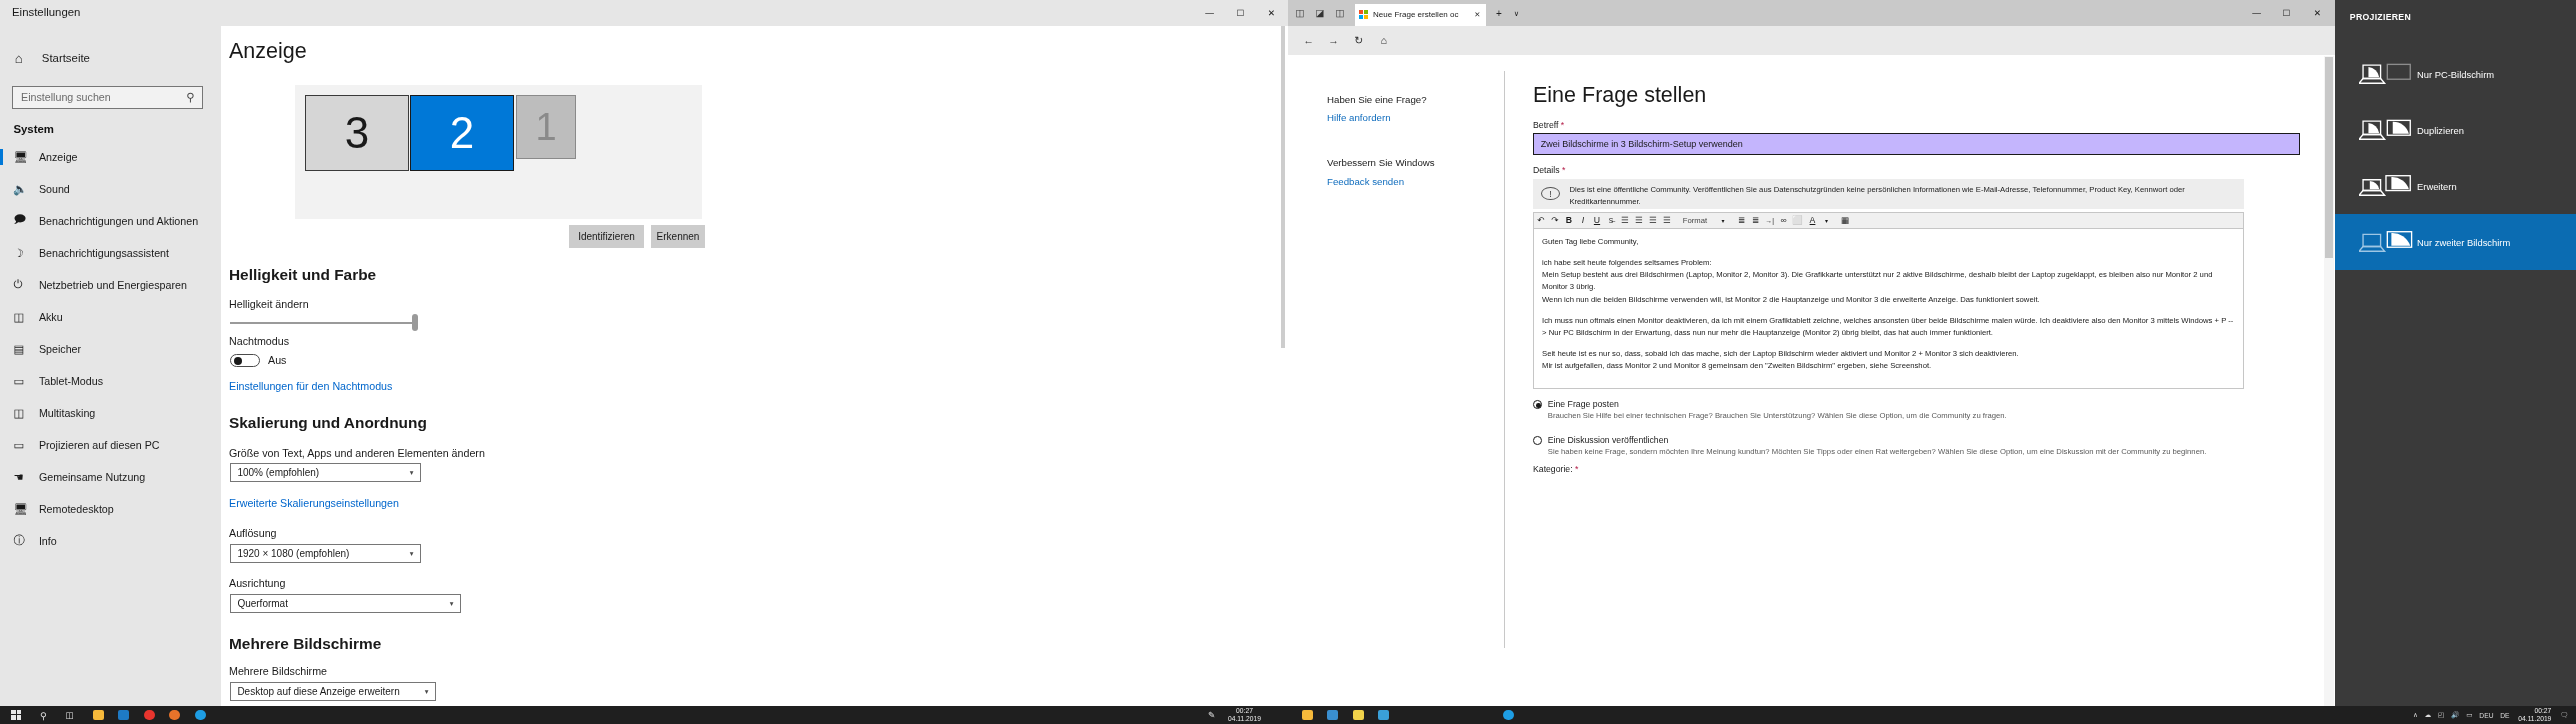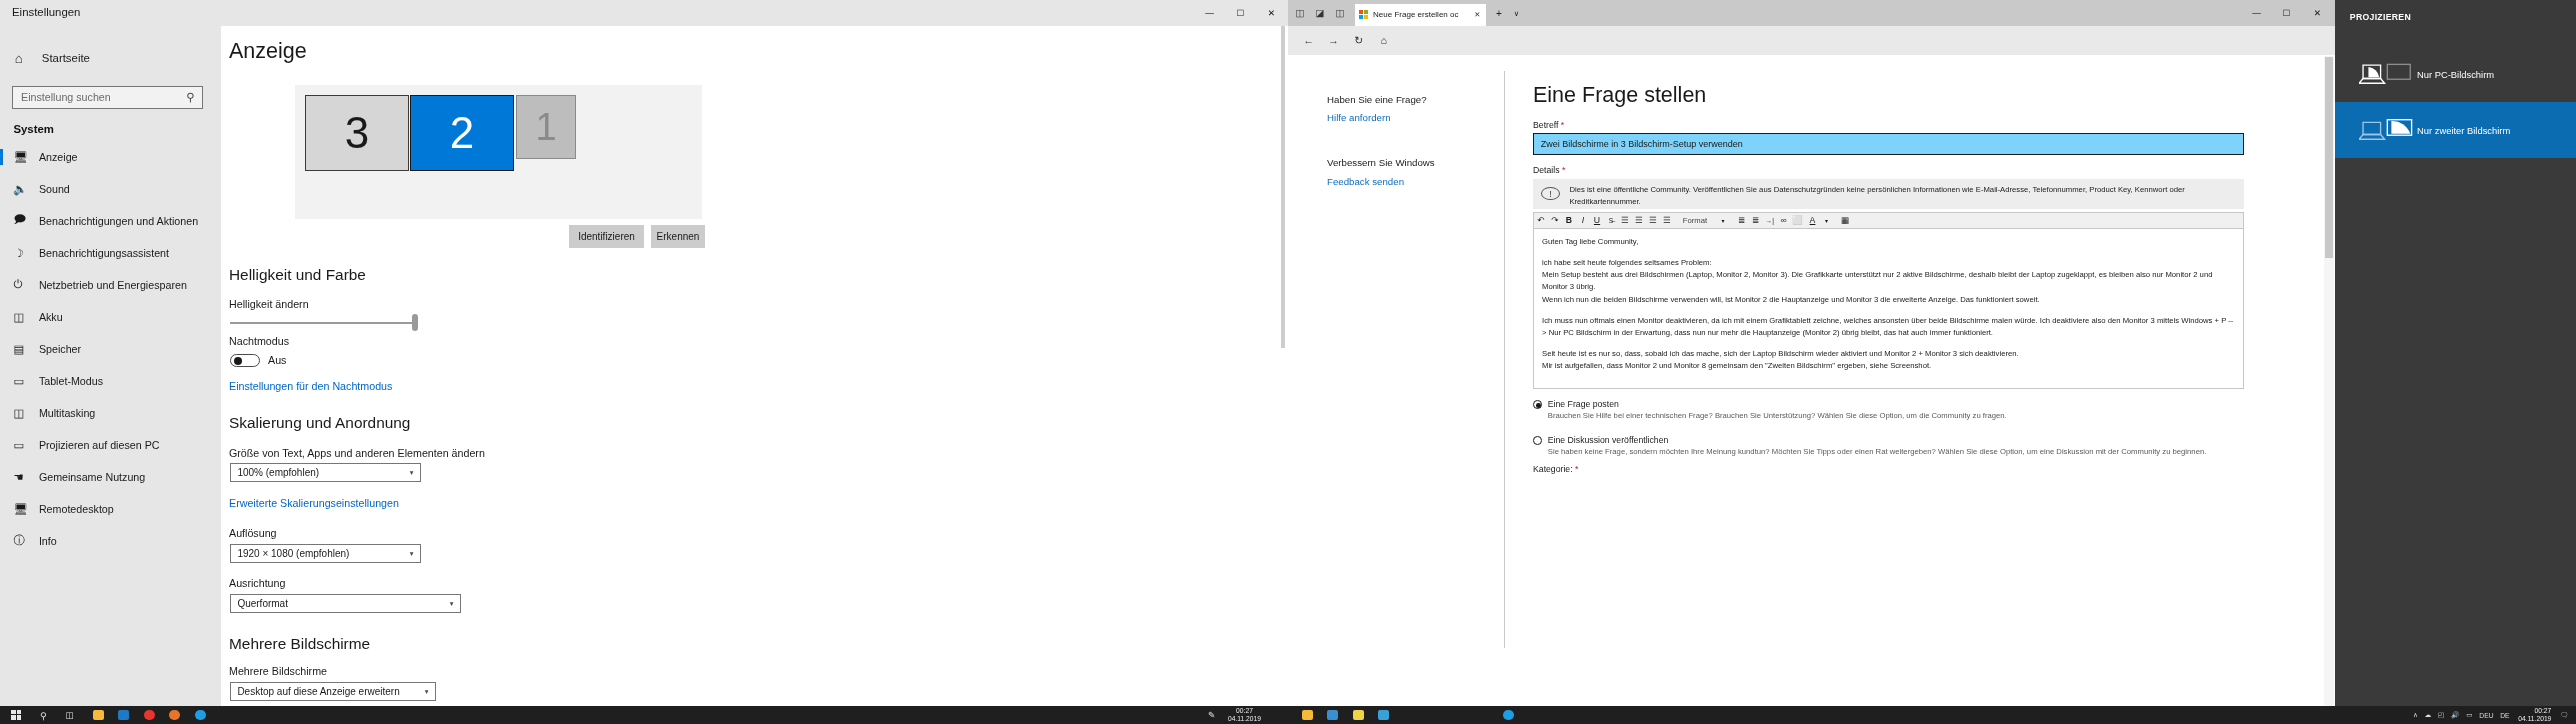--- a/index.html
+++ b/index.html
@@ -101,21 +101,21 @@
   .btn-row { position: absolute; left: 74px; top: 199px; width: 407px; height: 23px; }
   .w-btn {
     position: absolute; top: 0; height: 23px; background: #cccccc;
     border: 0.7px solid #cccccc; font-family: "Liberation Sans", sans-serif;
     font-size: 10px; color: #1a1a1a; cursor: default;
     display: flex; align-items: center; justify-content: center;
   }
   .btn-ident { left: 274px; width: 75px; }
   .btn-detect { left: 356px; width: 54px; }
 
-  .sec-title { position: absolute; font-size: 15.4px; font-weight: 400; color: #1a1a1a; }
+  .sec-title { position: absolute; font-size: 15.4px; font-weight: 700; color: #1a1a1a; }
   .field-label { position: absolute; font-size: 10.7px; color: #1a1a1a; }
   .link-blue { position: absolute; font-size: 10.7px; color: #0066cc; cursor: default; }
 
   .slider-track {
     position: absolute; left: 231px; top: 296px; width: 188px; height: 2px;
     background: #9a9a9a;
   }
   .slider-thumb {
     position: absolute; left: 413px; top: 288px; width: 6px; height: 17px;
     background: #9a9a9a; border-radius: 3.4px;
@@ -223,22 +223,22 @@
   .page-left .pl-h { position: absolute; font-size: 9.7px; color: #1a1a1a; }
   .page-left .pl-l { position: absolute; font-size: 9.7px; color: #0f6cbd; cursor: default; }
   .page-divider {
     position: absolute; left: 216px; top: 14.8px; width: 0.7px; height: 577px; background: #c8c8c8;
   }
   .page-main { position: absolute; left: 245px; top: 0; width: 714px; }
   .form-h1 { position: absolute; left: 0; top: 27px; font-size: 21.5px; color: #1a1a1a; }
   .req-label { position: absolute; font-size: 8.7px; color: #1a1a1a; }
   .req-label .star { color: #b4204a; }
   .subject-input {
-    position: absolute; left: 0; top: 77px; width: 711px; height: 21.5px;
-    border: 0.7px solid #1a1a1a; background: #7dd3fc;
+    position: absolute; left: 0; top: 77px; width: 767px; height: 21.5px;
+    border: 0.7px solid #1a1a1a; background: #c4b5fd;
     font-family: "Liberation Sans", sans-serif; font-size: 9px;
     color: #1a1a1a; padding: 0 6.7px; outline: none;
   }
   .notice {
     position: absolute; left: 0; top: 123px; width: 711px; height: 30px;
     background: #ededed; display: flex; align-items: flex-start; padding: 4.7px 0 0 8px;
   }
   .notice .ic {
     flex: 0 0 19px; width: 13.4px; height: 13.4px; border: 0.7px solid #555;
     border-radius: 50%; font-size: 8.7px; color: #333; text-align: center;
@@ -640,21 +640,45 @@
           <svg width="58" height="27" viewBox="0 0 86 40">
             <path d="M6 6 h26 v20 h-26 z" fill="none" stroke="#fff" stroke-width="2"></path>
             <path d="M6 26 h26 l6 7 h-38 z" fill="none" stroke="#fff" stroke-width="2"></path>
             <path d="M30 24 A18 18 0 0 0 14 9 L14 24 z" fill="#fff"></path>
             <rect x="42" y="5" width="34" height="22" fill="none" stroke="#8c8c8c" stroke-width="2"></rect>
           </svg>
         </div>
         <div class="plabel">Nur PC-Bildschirm</div>
       </div>
 
-
+      <div class="project-item">
+        <div class="pico">
+          <svg width="58" height="27" viewBox="0 0 86 40">
+            <path d="M6 6 h26 v20 h-26 z" fill="none" stroke="#fff" stroke-width="2"></path>
+            <path d="M6 26 h26 l6 7 h-38 z" fill="none" stroke="#fff" stroke-width="2"></path>
+            <path d="M30 24 A18 18 0 0 0 14 9 L14 24 z" fill="#fff"></path>
+            <rect x="42" y="5" width="34" height="22" fill="none" stroke="#fff" stroke-width="2"></rect>
+            <path d="M74 25 A24 24 0 0 0 50 7 L50 25 z" fill="#fff"></path>
+          </svg>
+        </div>
+        <div class="plabel">Duplizieren</div>
+      </div>
+
+      <div class="project-item">
+        <div class="pico">
+          <svg width="58" height="27" viewBox="0 0 86 40">
+            <path d="M6 10 h26 v16 h-26 z" fill="none" stroke="#fff" stroke-width="2"></path>
+            <path d="M6 26 h26 l6 7 h-38 z" fill="none" stroke="#fff" stroke-width="2"></path>
+            <path d="M30 24 A16 16 0 0 0 16 12 L16 24 z" fill="#fff"></path>
+            <rect x="40" y="4" width="36" height="22" fill="none" stroke="#fff" stroke-width="2"></rect>
+            <path d="M74 24 A26 26 0 0 0 48 6 L48 24 z" fill="#fff"></path>
+          </svg>
+        </div>
+        <div class="plabel">Erweitern</div>
+      </div>
 
       <div class="project-item selected">
         <div class="pico">
           <svg width="58" height="27" viewBox="0 0 86 40">
             <path d="M6 8 h26 v18 h-26 z" fill="none" stroke="#9ec6e4" stroke-width="2"></path>
             <path d="M6 26 h26 l6 7 h-38 z" fill="none" stroke="#9ec6e4" stroke-width="2"></path>
             <rect x="42" y="4" width="36" height="23" fill="none" stroke="#fff" stroke-width="2"></rect>
             <path d="M76 25 A28 28 0 0 0 48 6 L48 25 z" fill="#fff"></path>
           </svg>
         </div>

